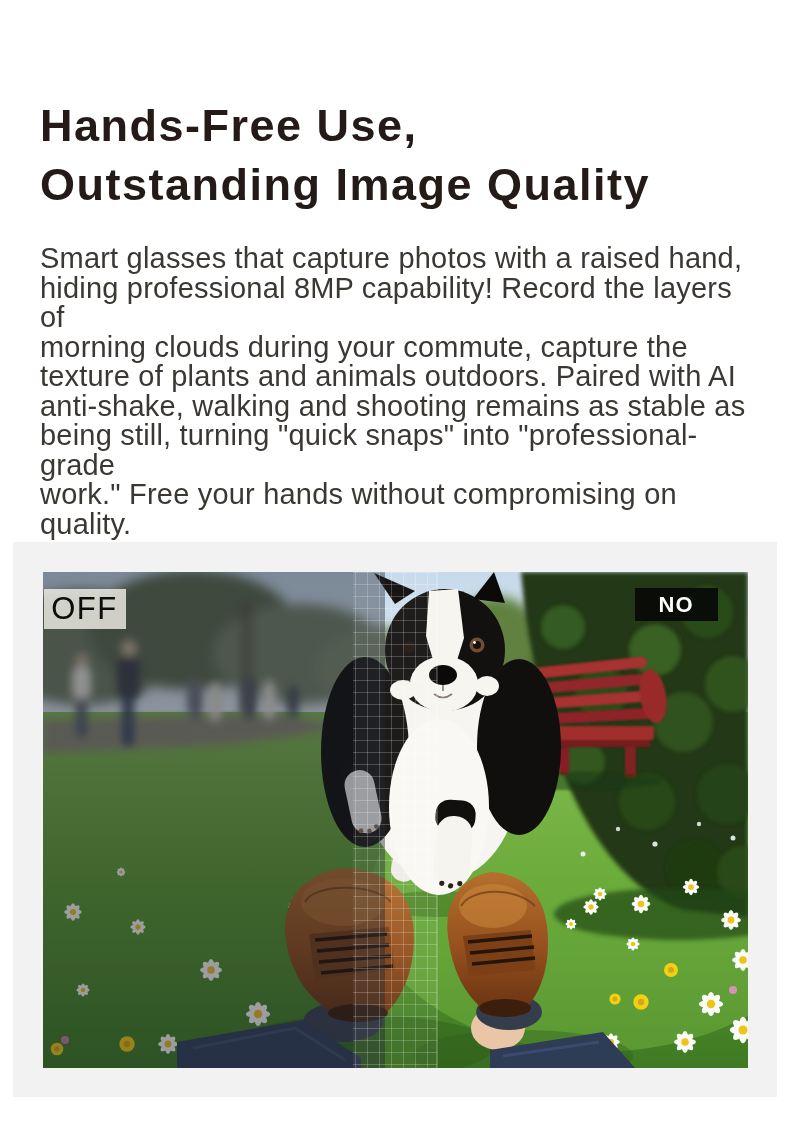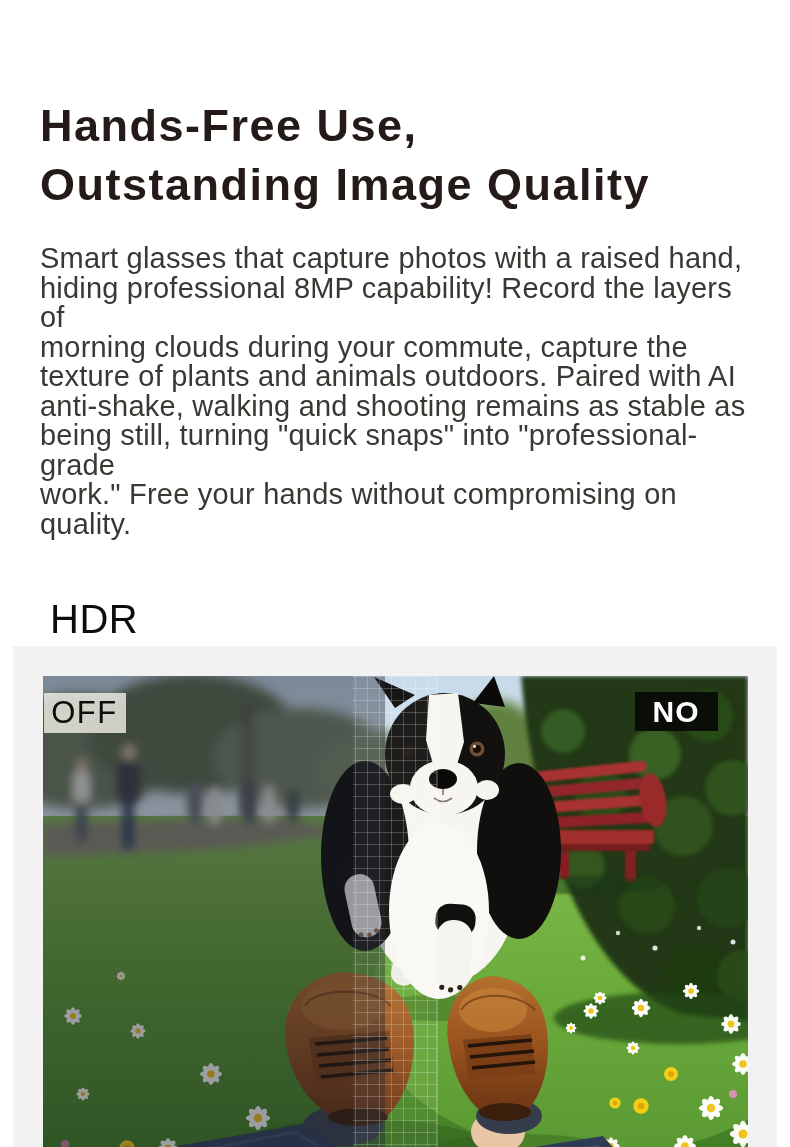--- a/index.html
+++ b/index.html
@@ -29,41 +29,40 @@
   .badge{
     position:absolute;display:flex;align-items:center;justify-content:center;
     user-select:none;
   }
   .badge-off{
     left:1px;top:17px;width:82px;height:40px;
     background:rgba(243,241,233,0.80);color:#0d0d0d;
     font-size:31px;font-weight:500;letter-spacing:1.5px;
   }
   .badge-no{
-    right:30px;top:16px;width:83px;height:39px;
+    right:30px;top:16px;width:83px;height:33px;
     background:rgba(6,6,6,0.88);color:#ffffff;
-    font-size:30px;font-weight:600;letter-spacing:1px;
+    font-size:22px;font-weight:600;letter-spacing:1px;
   }
 </style>
 </head>
 <body>
 
 <main>
   <h1 class="title">Hands-Free Use,
 Outstanding Image Quality</h1>
   <p class="desc">Smart glasses that capture photos with a raised hand,
 hiding professional 8MP capability! Record the layers of
 morning clouds during your commute, capture the
 texture of plants and animals outdoors. Paired with AI
 anti-shake, walking and shooting remains as stable as
 being still, turning "quick snaps" into "professional-grade
 work." Free your hands without compromising on quality.</p>
 
   <section>
-    <h2 class="hdr-label">HDR</h2>
 
     <div class="panel">
       <div class="photo">
 
         <svg width="705" height="496" viewBox="0 0 705 496" xmlns="http://www.w3.org/2000/svg">
           <defs>
             <linearGradient id="sky" x1="0" y1="0" x2="0" y2="1">
               <stop offset="0" stop-color="#c6daea"></stop>
                 <stop offset="1" stop-color="#eef3f6"></stop>
             </linearGradient>

